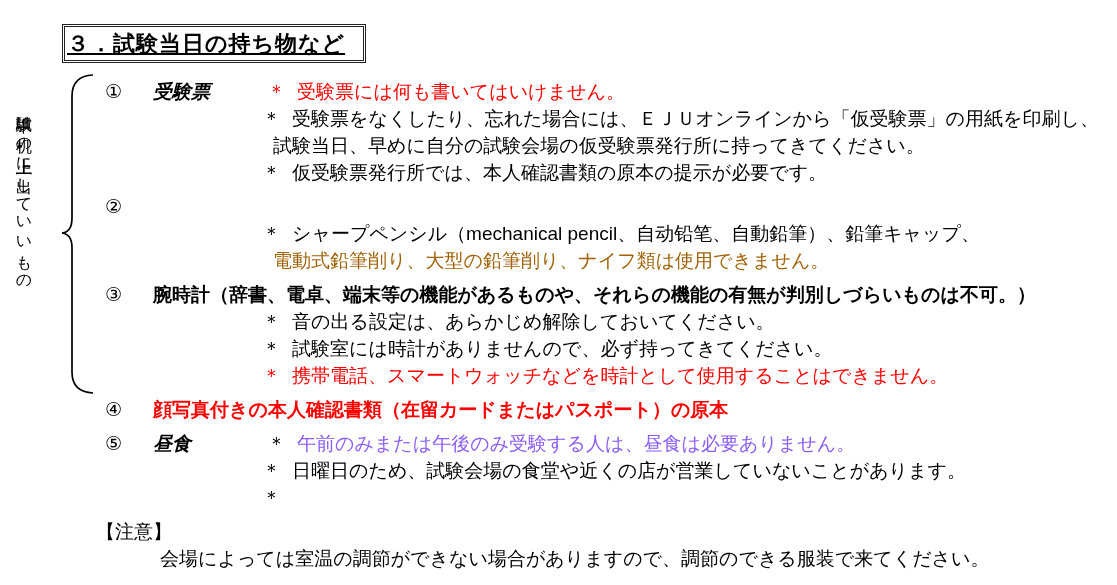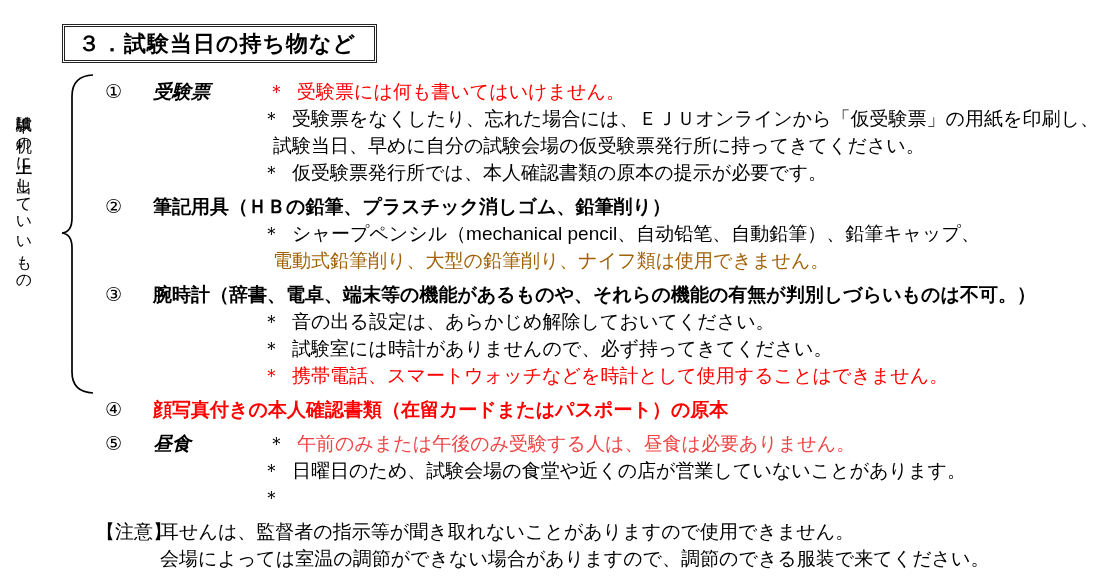--- a/index.html
+++ b/index.html
@@ -1,20 +1,20 @@
 <!DOCTYPE html>
 <html><head>
 <meta charset="utf-8">
 <style>
   html,body{margin:0;padding:0;background:#ffffff;}
   .page{position:relative;width:1117px;height:585px;background:#ffffff;overflow:hidden;
         font-family:"Liberation Sans","DejaVu Sans",sans-serif;color:#000;}
   
   .title-box{position:absolute;left:62px;top:24px;width:296px;height:33px;
-             border:3px double #222;display:flex;align-items:center;padding-left:13px;}
+             border:3px double #222;display:flex;align-items:center;padding-left:2px;text-decoration:underline;}
   .title-box .title{font-size:22px;font-weight:bold;letter-spacing:1px;white-space:nowrap;}
   
   .side-label{position:absolute;left:13px;top:103px;height:270px;
               writing-mode:vertical-rl;text-orientation:upright;
               font-size:16px;letter-spacing:1px;white-space:nowrap;}
   .side-label .b{font-weight:bold;}
   
   .brace{position:absolute;left:55px;top:70px;}
   
   .content{position:absolute;left:100px;top:51px;width:1012px;
@@ -60,21 +60,20 @@
       </div>
       <div class="row cont-row">
         <span style="color: rgb(0, 0, 0);">試験当日、早めに自分の試験会場の仮受験票発行所に持ってきてください。</span>
       </div>
       <div class="row note-row">
         <span class="marker" style="color: rgb(0, 0, 0);">＊</span>
         <span style="color: rgb(0, 0, 0);">仮受験票発行所では、本人確認書類の原本の提示が必要です。</span>
       </div>
       <div class="row item-row">
         <span class="num">②</span>
-        <span class="label">筆記用具（ＨＢの鉛筆、プラスチック消しゴム、鉛筆削り）</span>
       </div>
       <div class="row note-row">
         <span class="marker" style="color: rgb(0, 0, 0);">＊</span>
         <span style="color: rgb(0, 0, 0);">シャープペンシル（mechanical pencil、自动铅笔、自動鉛筆）、鉛筆キャップ、</span>
       </div>
       <div class="row cont-row">
         <span style="color: #a16207;">電動式鉛筆削り、大型の鉛筆削り、ナイフ類は使用できません。</span>
       </div>
       <div class="row item-row">
         <span class="num">③</span>
@@ -93,31 +92,30 @@
         <span style="color: rgb(255, 0, 0);">携帯電話、スマートウォッチなどを時計として使用することはできません。</span>
       </div>
       <div class="row item-row">
         <span class="num">④</span>
         <span class="label" style="color: rgb(255, 0, 0);">顔写真付きの本人確認書類（在留カードまたはパスポート）の原本</span>
       </div>
       <div class="row item-row">
         <span class="num">⑤</span>
         <span class="label short">昼食</span>
         <span class="marker" style="color: rgb(0, 0, 0);">＊</span>
-        <span style="color: #ef4444;">午前のみまたは午後のみ受験する人は、昼食は必要ありません。</span>
+        <span style="color: #8b5cf6;">午前のみまたは午後のみ受験する人は、昼食は必要ありません。</span>
       </div>
       <div class="row note-row">
         <span class="marker" style="color: rgb(0, 0, 0);">＊</span>
         <span style="color: rgb(0, 0, 0);">日曜日のため、試験会場の食堂や近くの店が営業していないことがあります。</span>
       </div>
       <div class="row note-row">
         <span class="marker" style="color: rgb(0, 0, 0);">＊</span>
       </div>
       <div class="row notice">
         <span class="notice-marker">【注意】</span>
-        <span>耳せんは、監督者の指示等が聞き取れないことがありますので使用できません。</span>
       </div>
       <div class="row notice-cont">
         <span>会場によっては室温の調節ができない場合がありますので、調節のできる服装で来てください。</span>
       </div>
     </div>
 
 </div>
 
 </body></html>

